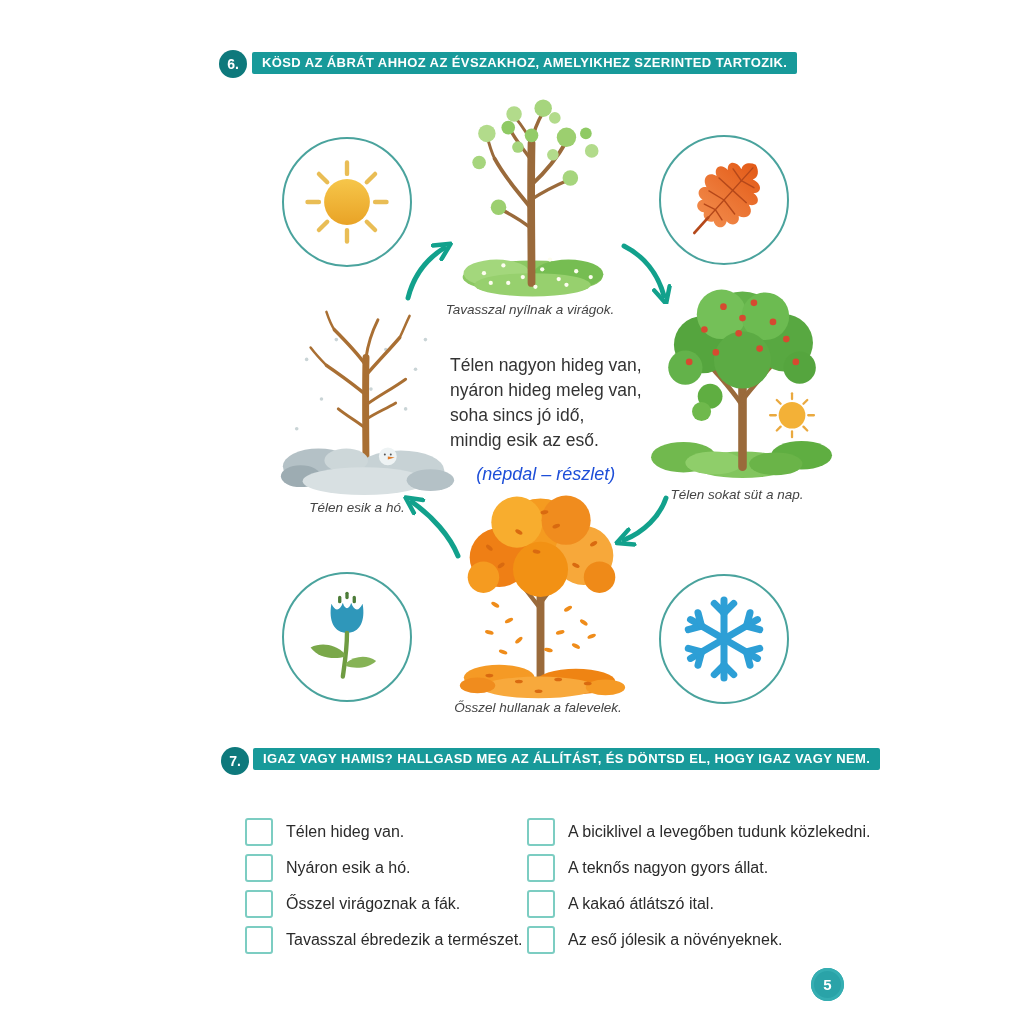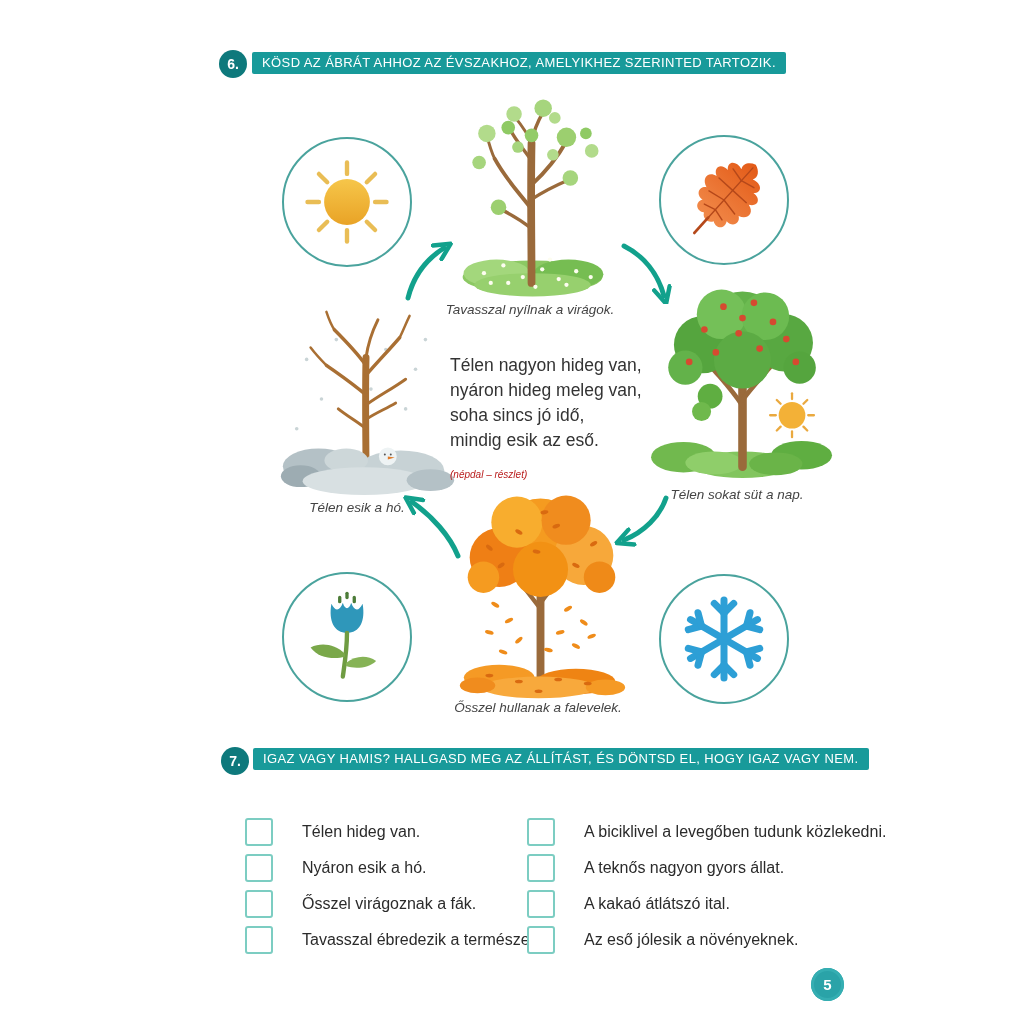--- a/index.html
+++ b/index.html
@@ -3,31 +3,31 @@
 <meta charset="utf-8">
 <style>
   html,body{margin:0;padding:0;background:#fff;}
   .page{position:relative;width:1024px;height:1024px;background:#ffffff;overflow:hidden;
         font-family:"Liberation Sans",sans-serif;color:#333;}
   .abs{position:absolute;}
   
   .num-circle{width:28px;height:28px;border-radius:50%;background:#0e797c;color:#fff;
               display:flex;align-items:center;justify-content:center;
               font-weight:bold;font-size:14px;}
-  .banner{background:#189a9a;color:#fff;font-weight:normal;font-size:13px;
+  .banner{background:#189a9a;color:#fff;font-weight:bold;font-size:13px;
           letter-spacing:.4px;padding:4px 10px 5px 10px;border-radius:2px;
           white-space:nowrap;line-height:1;}
   
   .icon-circle{width:126px;height:126px;border-radius:50%;background:#fff;
                border:2px solid #4aa39d;display:flex;align-items:center;justify-content:center;}
   .caption{font-size:13.5px;font-style:italic;color:#444;text-align:center;}
   .poem{font-size:17.5px;line-height:25px;color:#333;}
-  .poem-src{font-size:10px;font-style:italic;color:#b91c1c;margin-top:9px;}
+  .poem-src{font-size:18px;font-style:italic;color:#1d4ed8;margin-top:9px;text-align:center;}
   
-  .stmt-row{display:flex;align-items:center;height:26px;margin-bottom:10px;gap:16px;}
+  .stmt-row{display:flex;align-items:center;height:26px;margin-bottom:10px;}
   .checkbox{width:24px;height:24px;border:2px solid #7ccdc2;border-radius:3px;
             background:#fff;flex:0 0 auto;}
   .stmt-text{font-size:16px;color:#2b2b2b;margin-left:13px;white-space:nowrap;}
   .page-num{width:33px;height:33px;border-radius:50%;background:#2aa3a8;color:#fff;
             display:flex;align-items:center;justify-content:center;
             font-weight:bold;font-size:15px;box-shadow:inset 0 0 0 3px #35aeb2;}
   svg{display:block;}
 </style>
 </head>
 <body>

